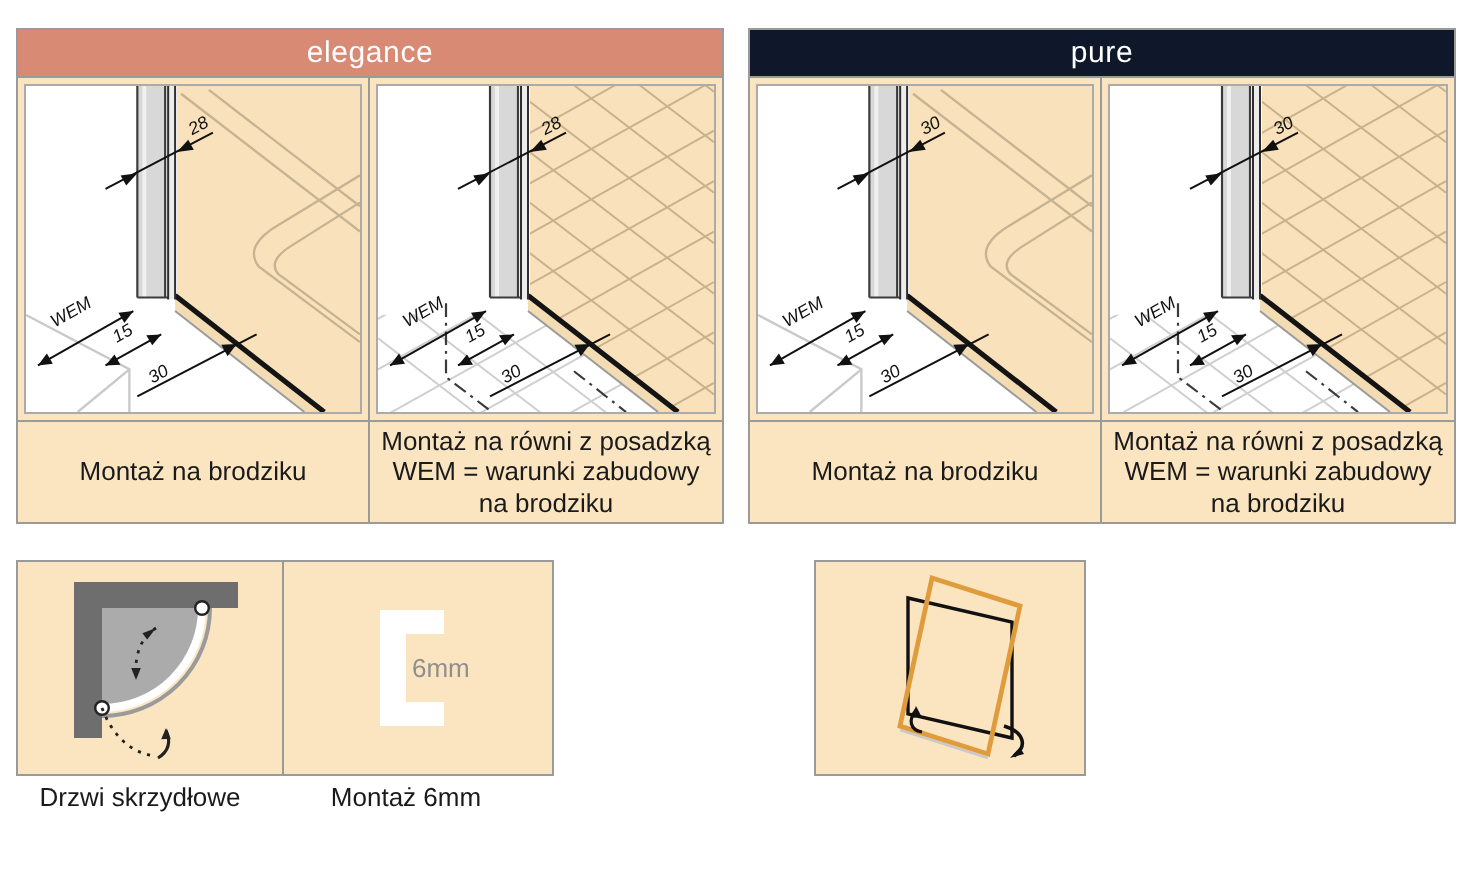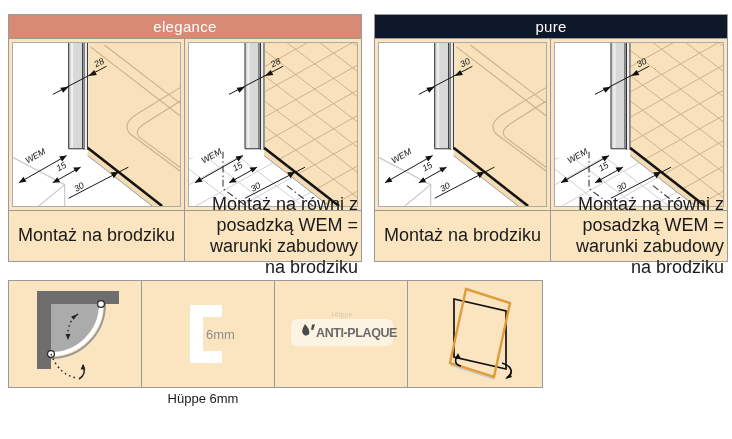--- a/index.html
+++ b/index.html
@@ -20,21 +20,21 @@
     color:#fff;font-size:15px;letter-spacing:.3px;border-bottom:1px solid var(--bd);
   }
   .panel-grid{display:grid;grid-template-columns:1fr 1fr;}
   .cell{background:var(--cell-bg);}
   .col0{border-right:1px solid var(--bd);}
   .drawing-cell{height:172px;padding:3px;border-bottom:1px solid var(--bd);}
   .drawing{width:100%;height:100%;background:#fff;border:1px solid #ababab;}
   .drawing svg{display:block;}
   .caption-cell{
     height:50px;display:flex;align-items:center;justify-content:center;
-    text-align:right;font-size:18px;line-height:1.18;padding:2px 3px;
+    text-align:center;font-size:13px;line-height:1.18;padding:2px 3px;
   }
   .features-row{display:flex;gap:9px;padding:18px 0 0 8px;align-items:flex-start;}
   .feature{margin:0;width:124px;}
   .feature-box{width:136px;height:108px;background:var(--cell-bg);border:1px solid var(--bd);}
   .feature-box svg{display:block;width:100%;height:100%;}
   .feature figcaption{
     text-align:center;font-size:13px;line-height:1.15;margin-top:4px;color:#1a1a1a;
   }
 </style>
 </head>
@@ -402,42 +402,34 @@
           <circle cx="86" cy="23" r="3.4" fill="#fff" stroke="#222" stroke-width="1.2"></circle>
           <circle cx="36" cy="73" r="3.4" fill="#fff" stroke="#222" stroke-width="1.2"></circle>
           <path d="M63,33 Q52,40 53,57" stroke="#222" stroke-width="1.4" fill="none" stroke-dasharray="1.6 3.2"></path>
           <polygon points="63,33 58.6,38.8 56.2,35.6" fill="#222"></polygon>
           <polygon points="53,59 50.6,53 55.4,53" fill="#222"></polygon>
           <path d="M36,73 Q44,94 62,97" stroke="#222" stroke-width="1.4" fill="none" stroke-dasharray="1.6 3.2"></path>
           <path d="M64,98 Q72,93 68,84" stroke="#222" stroke-width="1.5" fill="none"></path>
           <polygon points="68,83 65.6,88.6 70.4,88.4" fill="#222"></polygon>
         </svg>
       </div>
+      <figcaption>Drzwi skrzydłowe</figcaption>
     </figure>
 
     <figure class="feature">
       <div class="feature-box">
         <svg viewBox="0 0 122 106">
           <path d="M42,24 H74 V36 H55 V70 H74 V82 H42 Z" fill="#ffffff"></path>
           <text x="58" y="57.5" font-size="13" fill="#8f8f8f">6mm</text>
         </svg>
       </div>
-      <figcaption>Hüppe 6mm</figcaption>
+      <figcaption>Montaż 6mm</figcaption>
     </figure>
 
     <figure class="feature">
-      <div class="feature-box">
-        <svg viewBox="0 0 122 106">
-          <rect x="10" y="38" width="102" height="27" rx="6" fill="#ffffff" opacity="0.55"></rect>
-          <text x="61" y="36" text-anchor="middle" font-size="7" fill="#dcc9a8">Hüppe</text>
-          <path d="M24,43 C21.4,47.6 20.3,50.4 22.2,53 C24,55.6 28.2,54.8 28.4,51.3 C28.6,48.9 26.5,45.9 24,43 Z" fill="#4a4a4a"></path>
-          <path d="M31,43.5 l3,0 l-1.8,5.5 l-2.1,0 Z" fill="#4a4a4a"></path>
-          <text x="35" y="55.5" font-size="12.5" font-weight="bold" fill="#6a6a6a" letter-spacing="-0.4">ANTI-PLAQUE</text>
-        </svg>
-      </div>
     </figure>
 
     <figure class="feature">
       <div class="feature-box">
         <svg viewBox="0 0 122 106">
           <polygon points="40,18 92,30 92,88 40,76" fill="none" stroke="#111" stroke-width="1.7"></polygon>
           <line x1="36" y1="84" x2="80" y2="98" stroke="#c9c9c9" stroke-width="1.4"></line>
           <polygon points="52,8 96,22 80,96 36,82" fill="none" stroke="#e09c3c" stroke-width="2.4"></polygon>
           <path d="M44,74 C40,79 41,84 47,85" stroke="#111" stroke-width="1.6" fill="none"></path>
           <polygon points="44,72 41.5,78 46.8,77.4" fill="#111"></polygon>

